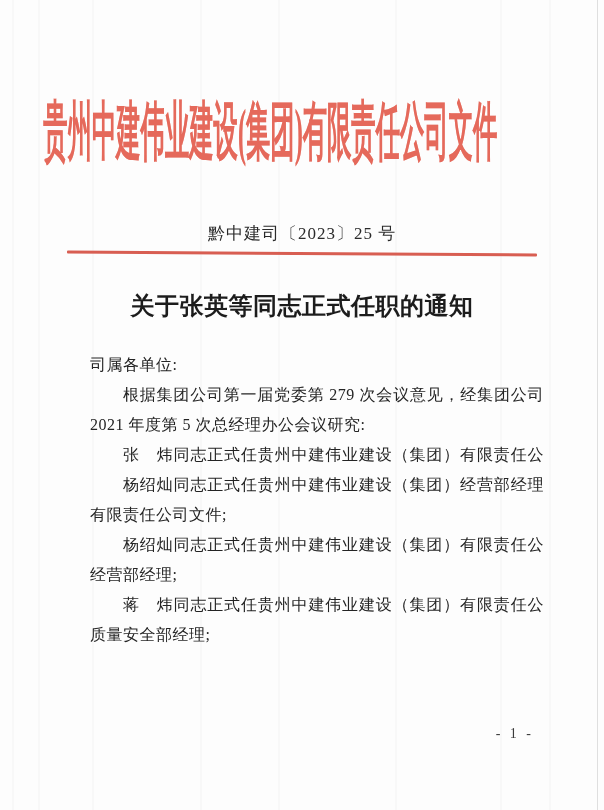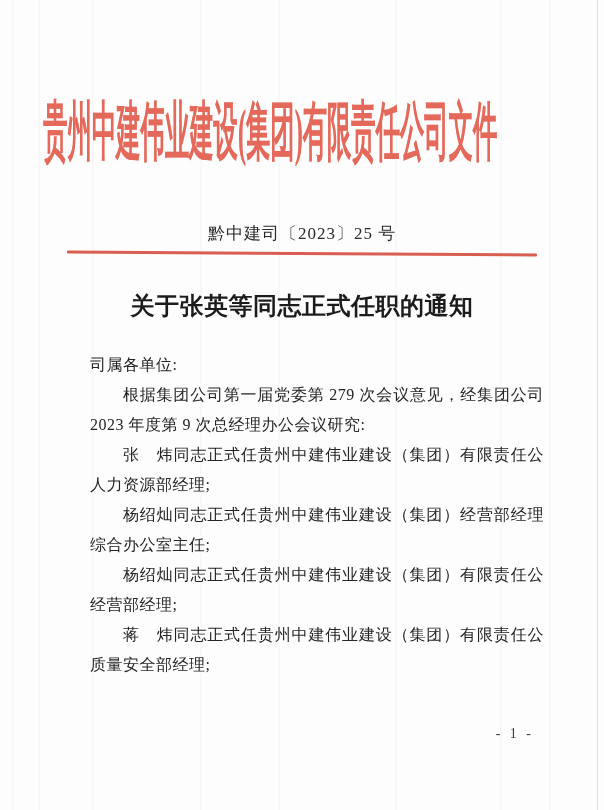--- a/index.html
+++ b/index.html
@@ -143,25 +143,24 @@
 
   <div class="doc-number">黔中建司〔2023〕25 号</div>
 
   <div class="red-rule"></div>
 
   <div class="doc-title">关于张英等同志正式任职的通知</div>
 
   <div class="body-text">
     <div class="line">司属各单位:</div>
     <div class="line indent fill">根据集团公司第一届党委第 279 次会议意见，经集团公司</div>
-    <div class="line">2023 年度第 9 次总经理办公会议研究:</div>
+    <div class="line">2021 年度第 5 次总经理办公会议研究:</div>
     <div class="line indent fill">张　炜同志正式任贵州中建伟业建设（集团）有限责任公司</div>
-    <div class="line">人力资源部经理;</div>
     <div class="line indent fill">杨绍灿同志正式任贵州中建伟业建设（集团）经营部经理</div>
-    <div class="line">综合办公室主任;</div>
+    <div class="line">有限责任公司文件;</div>
     <div class="line indent fill">杨绍灿同志正式任贵州中建伟业建设（集团）有限责任公司</div>
     <div class="line">经营部经理;</div>
     <div class="line indent fill">蒋　炜同志正式任贵州中建伟业建设（集团）有限责任公司</div>
     <div class="line">质量安全部经理;</div>
   </div>
 
   <div class="page-number">- 1 -</div>
 
 </div>
 

